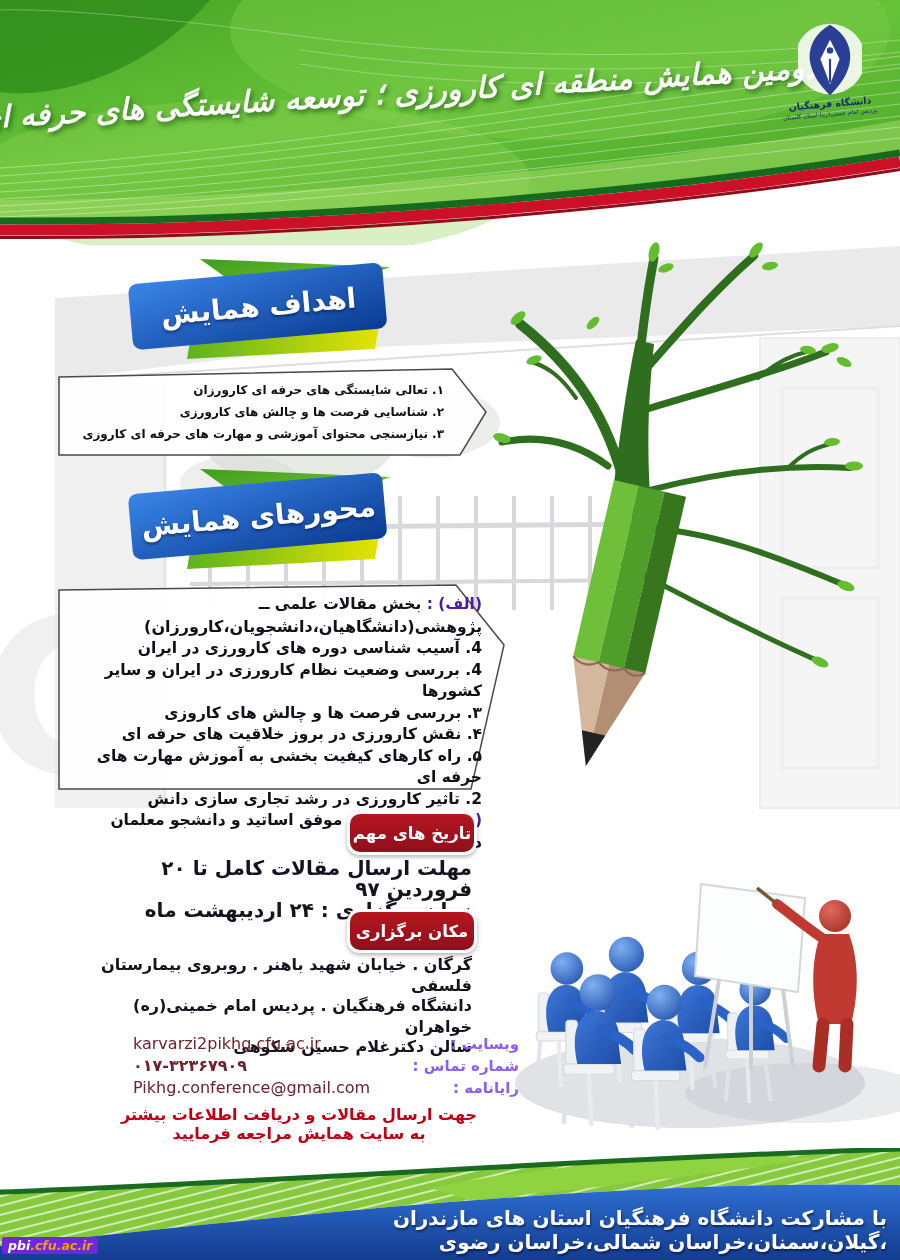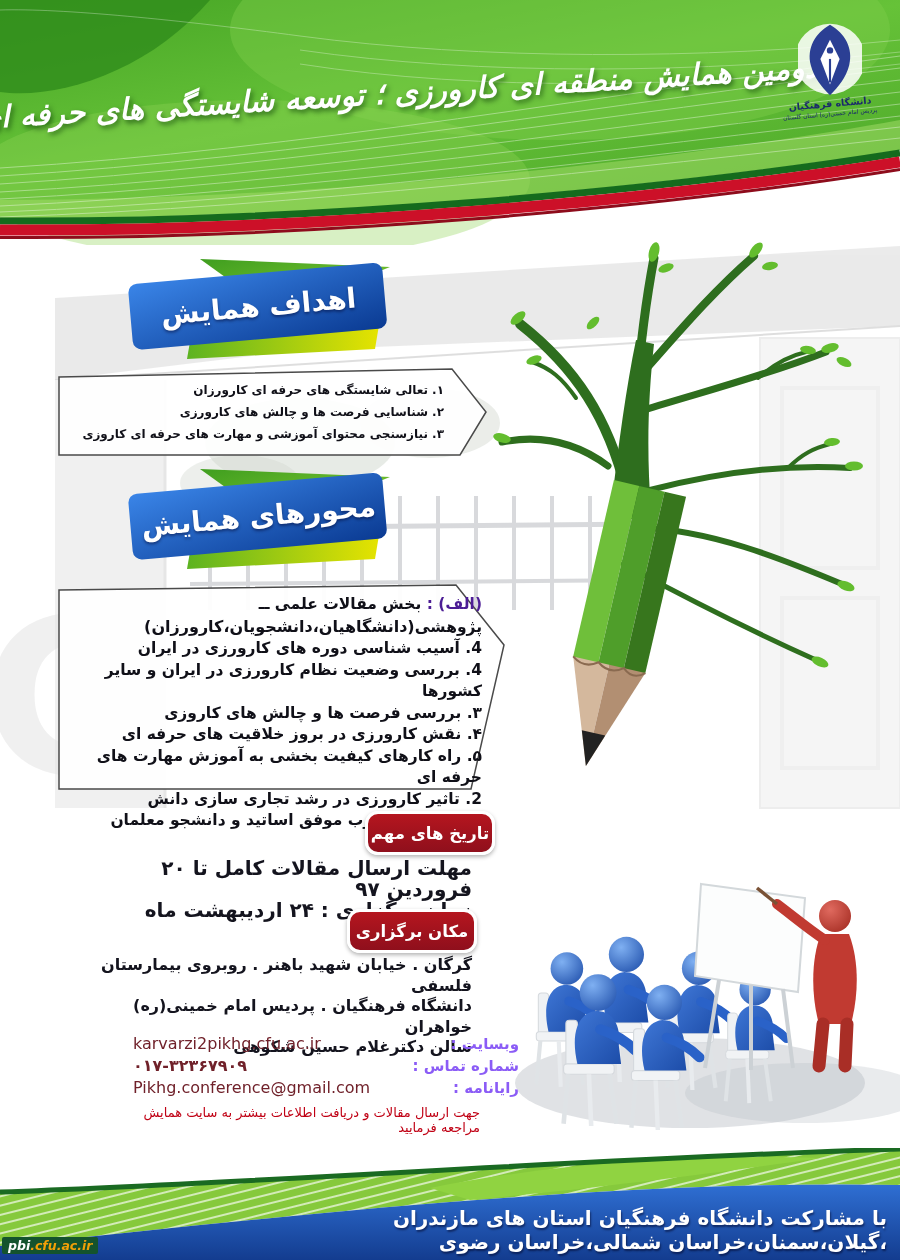--- a/index.html
+++ b/index.html
@@ -37,43 +37,43 @@
   .themes-box .box-text{padding:11px 26px 0 14px;font-size:15.5px;line-height:21.5px;}
   .red-label{color:#4c1d95;}
   .small-note{font-size:16px;}
 
   
   .badge{width:124px;height:38px;z-index:6;border:3px solid #fff;border-radius:13px;
     background:linear-gradient(180deg,#b5161f 0%,#8f0f1c 100%);
     box-shadow:0 2px 4px rgba(0,0,0,.3);
     display:flex;align-items:center;justify-content:center;direction:rtl;
     color:#fff;font-weight:bold;font-size:16.5px;}
-  .dates-badge{left:365px;top:811px;}
+  .dates-badge{left:347px;top:811px;}
   .venue-badge{left:347px;top:909px;}
 
   .text-block{z-index:6;direction:rtl;text-align:right;font-weight:bold;color:#14141e;}
   .dates-text{left:120px;top:858px;width:352px;font-size:20px;line-height:21px;}
   .venue-text{left:100px;top:955px;width:372px;font-size:16px;line-height:20.5px;}
 
   
   .contact{left:133px;top:1034px;width:386px;z-index:6;}
   .contact-row{display:flex;justify-content:space-between;align-items:baseline;height:22px;}
   .contact-label{direction:rtl;font-weight:bold;font-size:15px;color:#8b5cf6;}
   .contact-value{direction:ltr;font-size:16px;color:#70212a;}
   .contact-value.bold{font-weight:bold;}
-  .contact-note{left:118px;top:1105px;width:362px;z-index:6;direction:rtl;
-    color:#c00014;font-size:13px;font-weight:normal;}
+  .contact-note{left:118px;top:1105px;width:362px;z-index:6;direction:rtl;text-align:center;
+    color:#c00014;font-size:16px;font-weight:bold;}
 
   
   .footer-art{left:0;top:1148px;width:900px;height:112px;z-index:4;}
   .footer-text{left:215px;top:1211px;width:672px;height:38px;z-index:5;
     display:flex;align-items:center;justify-content:center;direction:rtl;
     color:#fff;font-weight:bold;font-size:20px;text-shadow:1px 2px 2px rgba(0,0,30,.5);}
   .watermark{left:2px;top:1237px;z-index:7;display:flex;align-items:center;
-    background:#14532d;border-radius:2px;padding:1px 6px;
+    background:#6d28d9;border-radius:2px;padding:1px 6px;
     font-style:italic;font-weight:bold;font-size:12.5px;direction:ltr;}
   .wm-bold{color:#ffffff;}
   .wm-rest{color:#f2a007;}
 
   
   .bg-photo{left:0;top:228px;width:900px;height:600px;z-index:1;}
   .pencil-tree{left:462px;top:228px;width:410px;height:585px;z-index:2;}
   .classroom{left:505px;top:858px;width:395px;height:292px;z-index:3;}
 </style>
 </head>

